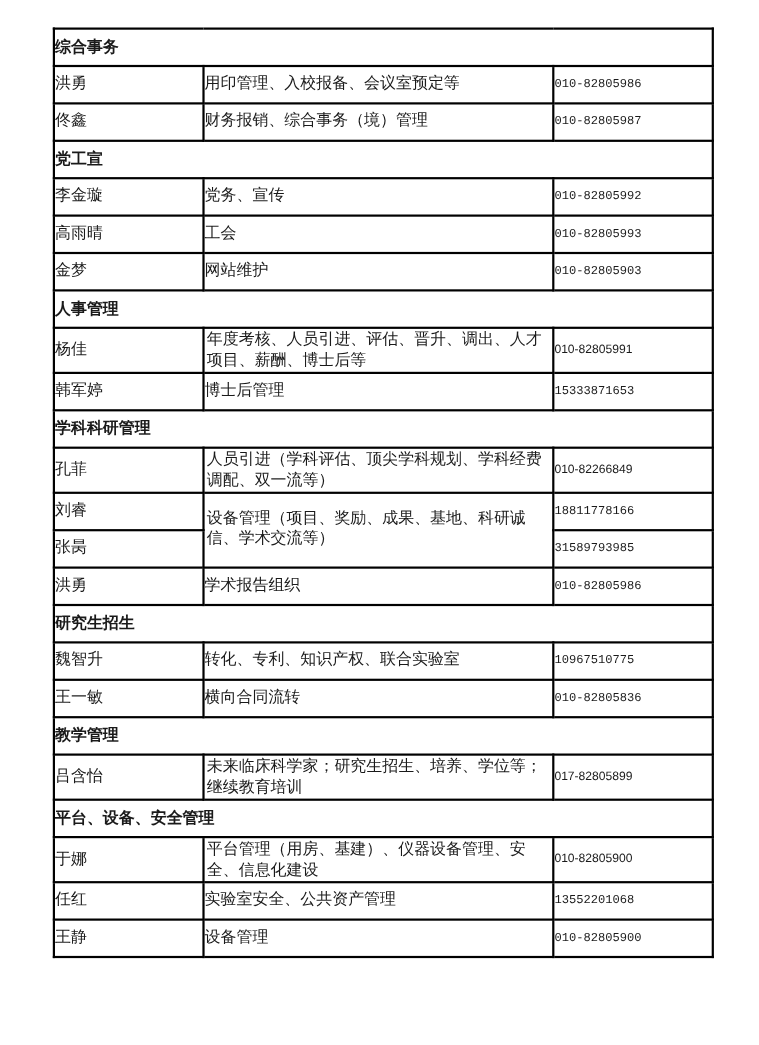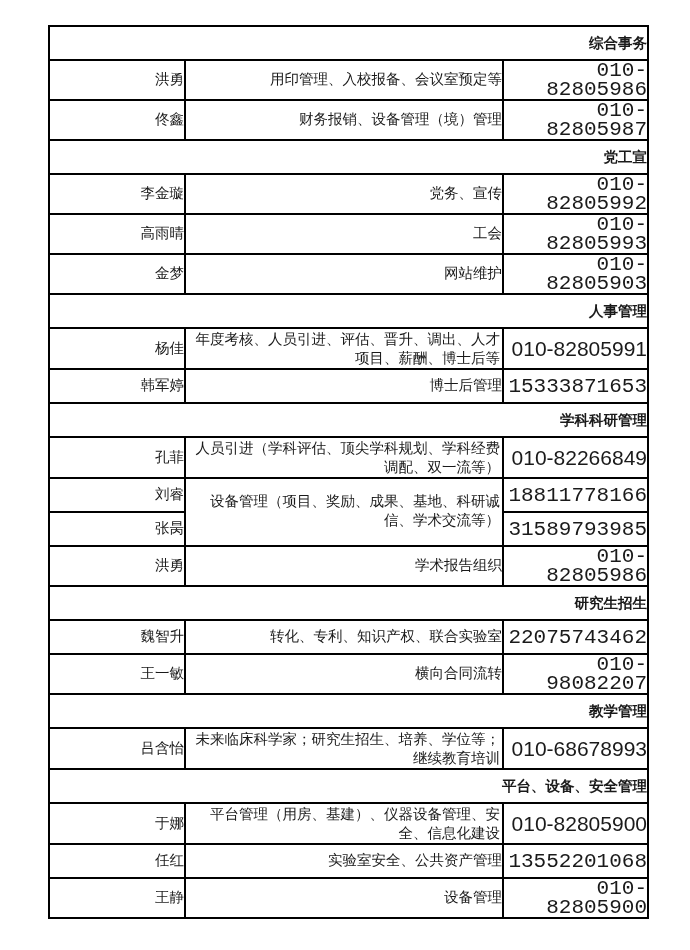--- a/index.html
+++ b/index.html
@@ -4,31 +4,31 @@
 <style>
   html, body { margin: 0; padding: 0; background: #ffffff; }
   body { width: 690px; height: 950px; position: relative; overflow: hidden;
          font-family: "DejaVu Sans", "Liberation Sans", sans-serif; color: #1a1a1a; }
   table.contacts {
     position: absolute; left: 48px; top: 25px;
     width: 599px; border-collapse: collapse; table-layout: fixed;
     font-size: 14.5px;
   }
   table.contacts td {
-    border: 2px solid #000; text-align: right; vertical-align: middle;
+    border: 2px solid #000; text-align: left; vertical-align: middle;
     padding: 0; line-height: 19px; margin-left: 25px;
   }
   col.c-name { width: 136px; }
   col.c-duty { width: 318px; }
   col.c-phone { width: 145px; }
   tr.section td { height: 32px; font-weight: bold; font-size: 14.5px; }
   tr.row1 td { height: 32px; font-family: Liberation Mono, monospace; }
   tr.row2 td { height: 39px; }
   td.duty.two { padding: 0 2px; line-height: 19px; }
-  td.phone { font-family: "Liberation Sans", "DejaVu Sans", sans-serif; font-size: 21px; }
+  td.phone { font-family: "Liberation Sans", "DejaVu Sans", sans-serif; font-size: 11px; }
 </style>
 </head>
 <body>
 
 <table class="contacts">
   <colgroup>
     <col class="c-name">
       <col class="c-duty">
       <col class="c-phone">
   </colgroup>
@@ -37,21 +37,21 @@
     <tr class="section">
       <td colspan="3">综合事务</td>
     </tr>
     <tr class="row1">
       <td>洪勇</td>
       <td class="duty">用印管理、入校报备、会议室预定等</td>
       <td class="phone">010-82805986</td>
     </tr>
     <tr class="row1">
       <td>佟鑫</td>
-      <td class="duty">财务报销、设备管理（境）管理</td>
+      <td class="duty">财务报销、综合事务（境）管理</td>
       <td class="phone">010-82805987</td>
     </tr>
 
     <tr class="section">
       <td colspan="3">党工宣</td>
     </tr>
     <tr class="row1">
       <td>李金璇</td>
       <td class="duty">党务、宣传</td>
       <td class="phone">010-82805992</td>
@@ -103,35 +103,35 @@
       <td class="duty">学术报告组织</td>
       <td class="phone">010-82805986</td>
     </tr>
 
     <tr class="section">
       <td colspan="3">研究生招生</td>
     </tr>
     <tr class="row1">
       <td>魏智升</td>
       <td class="duty">转化、专利、知识产权、联合实验室</td>
-      <td class="phone">22075743462</td>
+      <td class="phone">10967510775</td>
     </tr>
     <tr class="row1">
       <td>王一敏</td>
       <td class="duty">横向合同流转</td>
-      <td class="phone">010-98082207</td>
+      <td class="phone">010-82805836</td>
     </tr>
 
     <tr class="section">
       <td colspan="3">教学管理</td>
     </tr>
     <tr class="row2">
       <td>吕含怡</td>
       <td class="duty two">未来临床科学家；研究生招生、培养、学位等；继续教育培训</td>
-      <td class="phone">010-68678993</td>
+      <td class="phone">017-82805899</td>
     </tr>
 
     <tr class="section">
       <td colspan="3">平台、设备、安全管理</td>
     </tr>
     <tr class="row2">
       <td>于娜</td>
       <td class="duty two">平台管理（用房、基建）、仪器设备管理、安全、信息化建设</td>
       <td class="phone">010-82805900</td>
     </tr>

